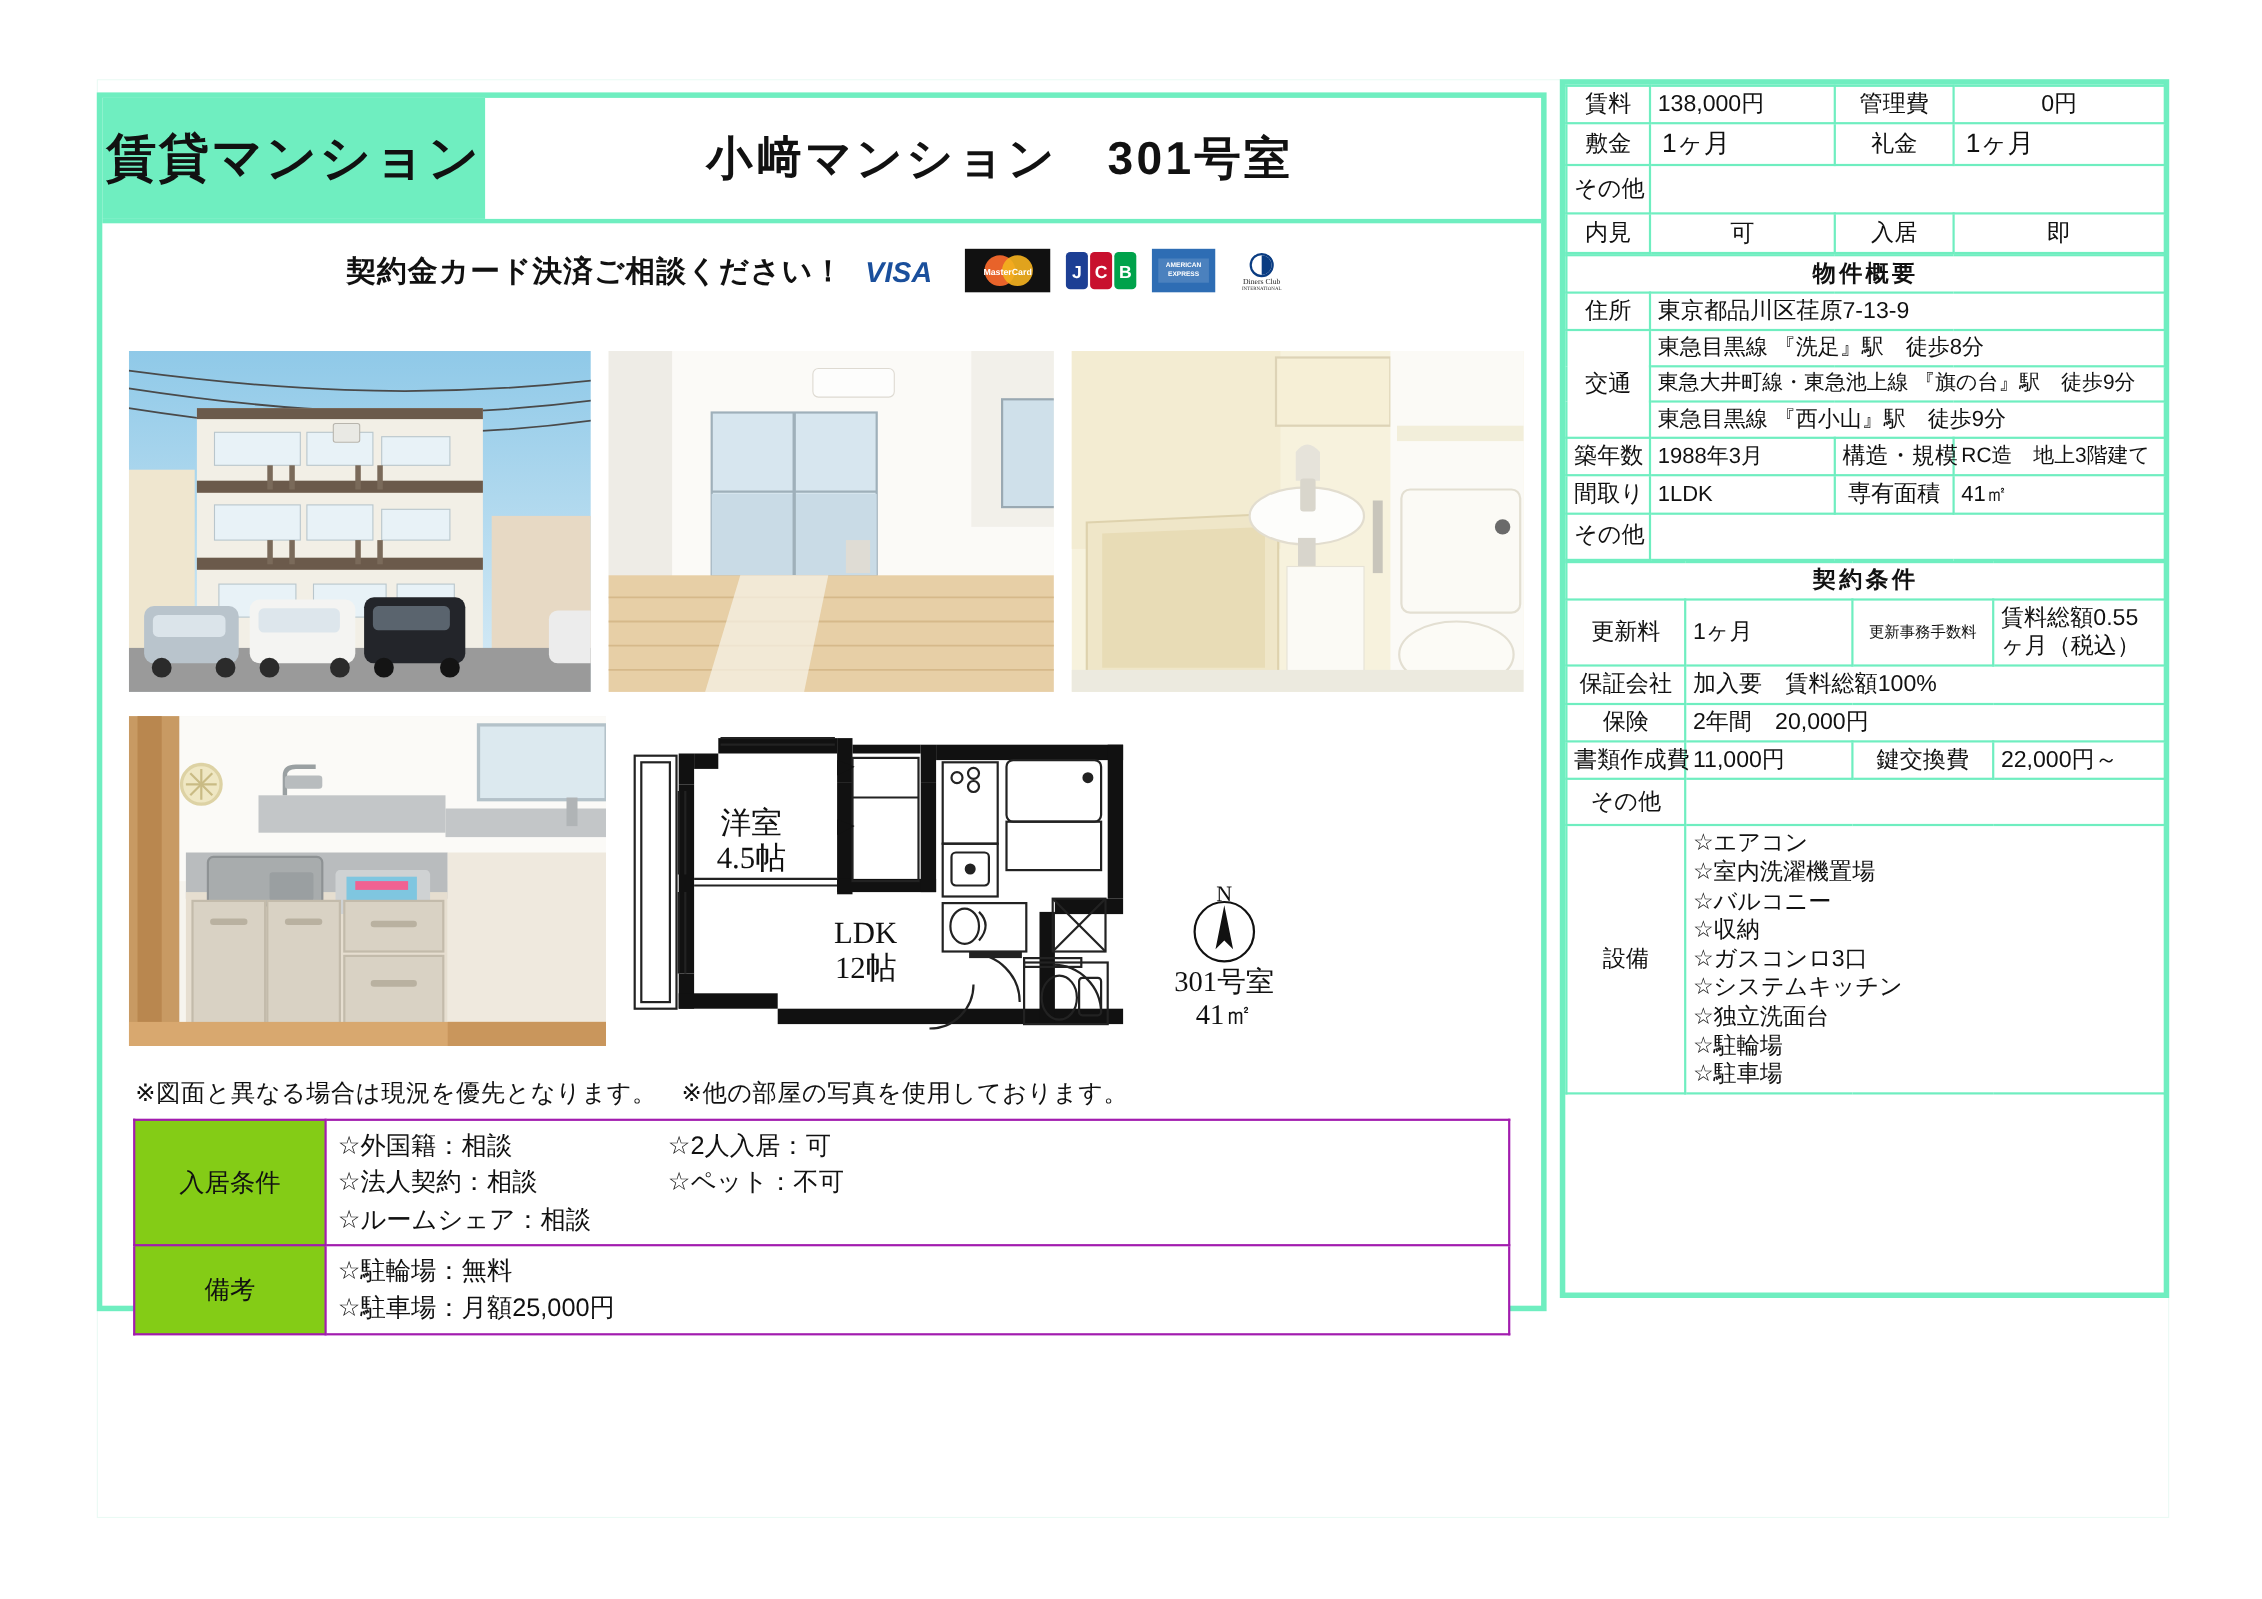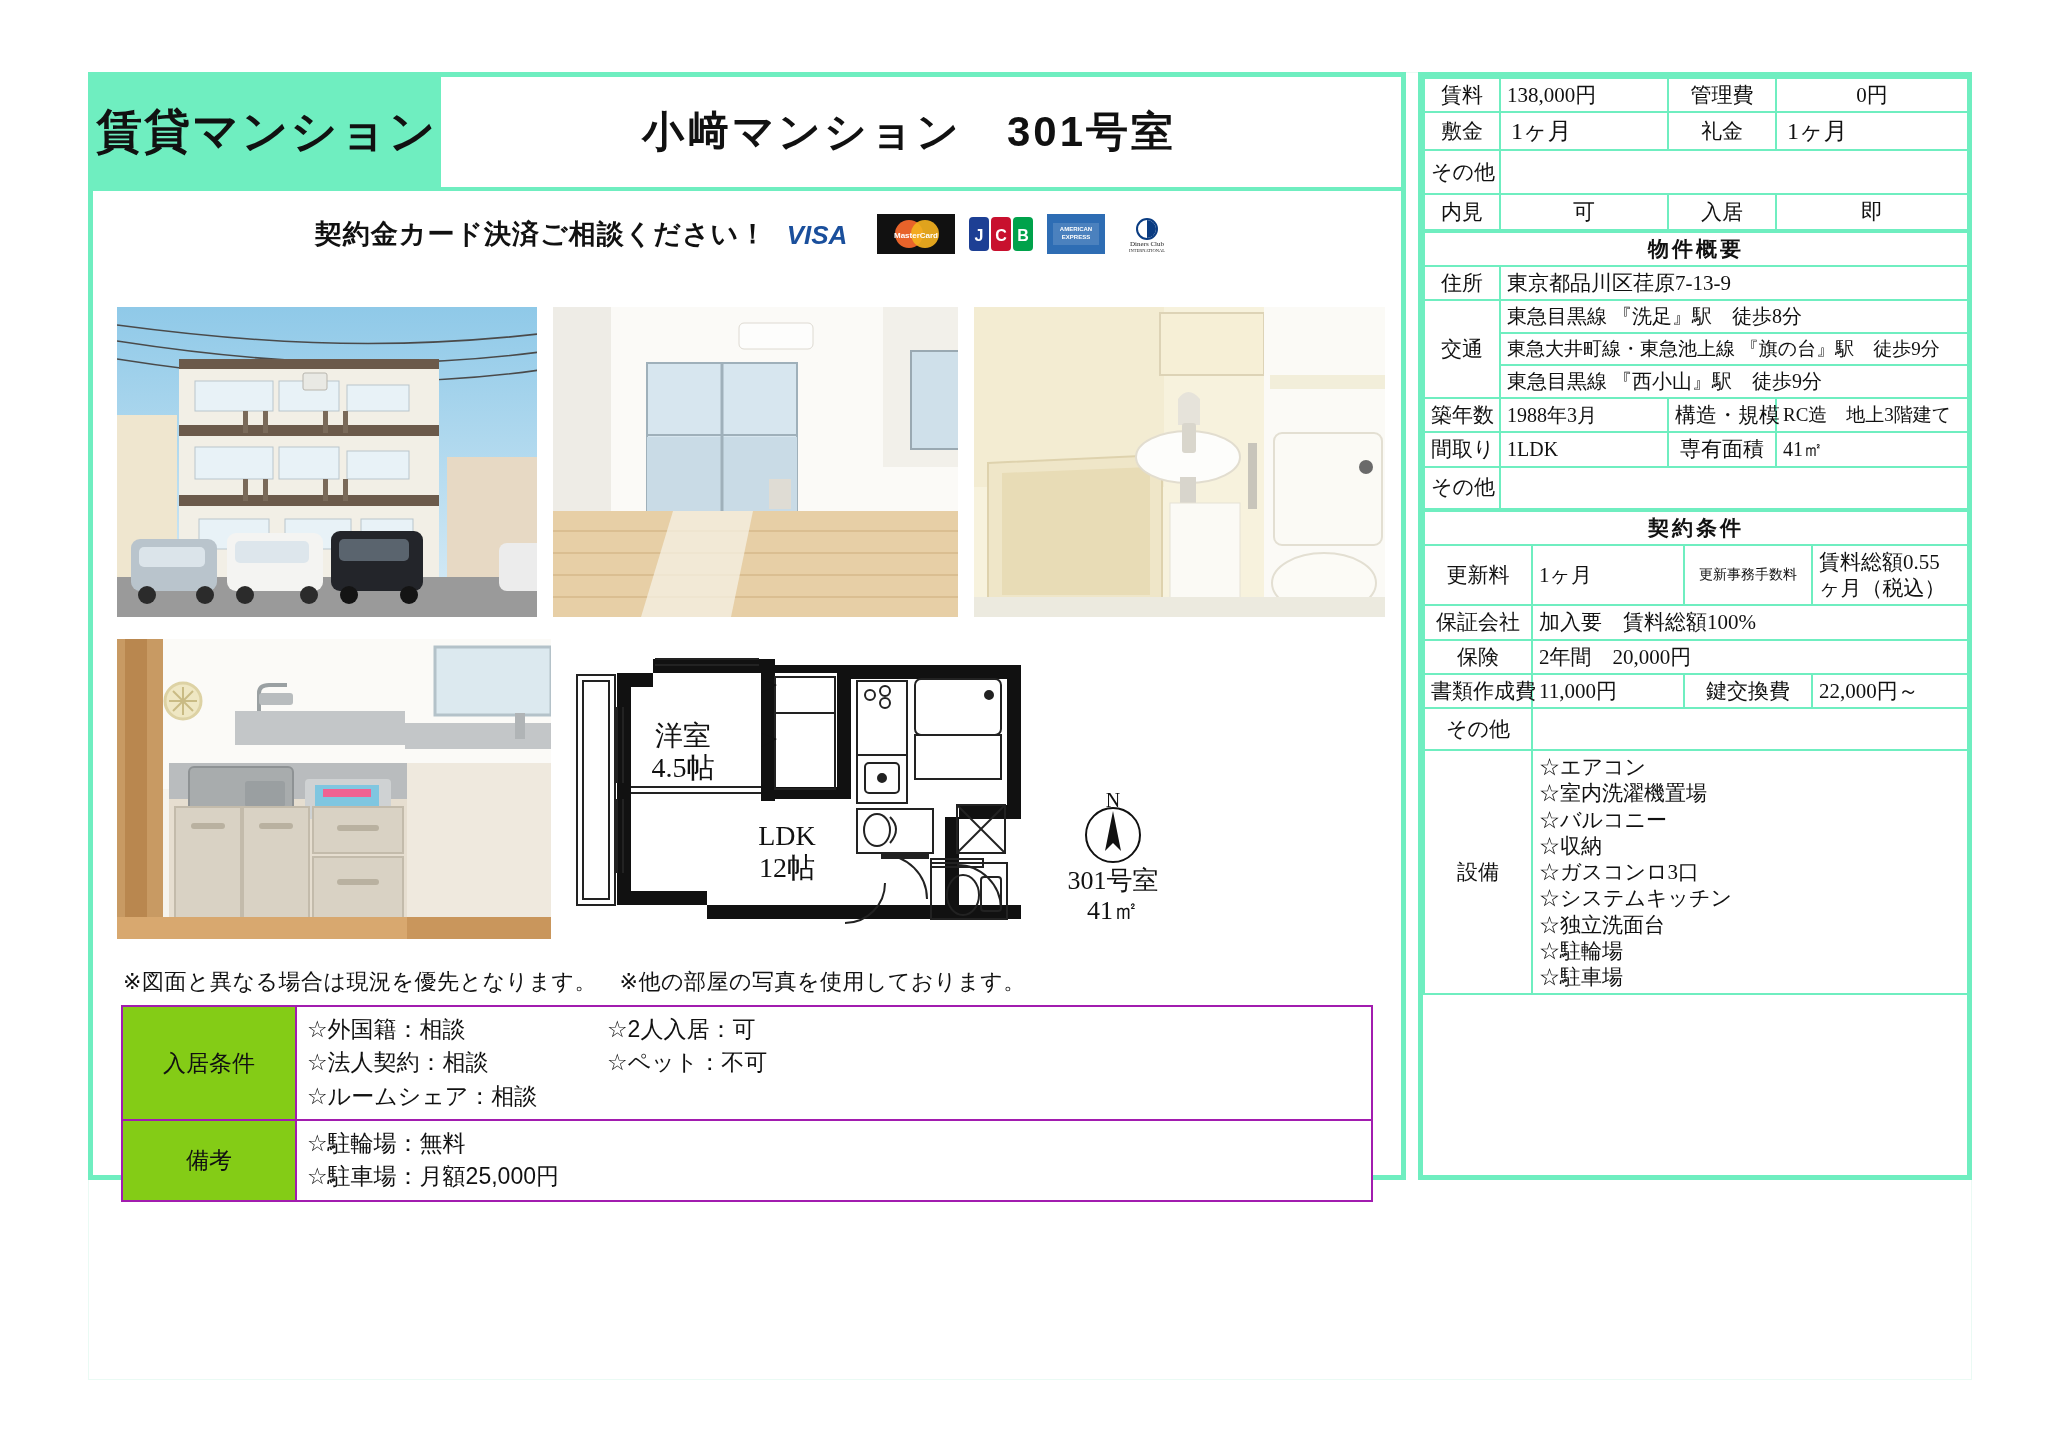--- a/index.html
+++ b/index.html
@@ -39,21 +39,21 @@
     left: 88px;
     top: 72px;
     width: 1884px;
     height: 1108px;
   }
 
   
   .left-col {
     position: absolute;
     left: 0;
-    top: 0;
+    top: 12px;
     width: 1318px;
     height: 1108px;
     border: 5px solid #6feec0;
     box-sizing: border-box;
     background: #fff;
   }
 
   .title-row {
     position: relative;
     height: 110px;
@@ -162,21 +162,20 @@
   
   .right-col {
     position: absolute;
     left: 1330px;
     top: 0;
     width: 554px;
     height: 1108px;
     border: 5px solid #6feec0;
     box-sizing: border-box;
     background: #fff;
-    font-family: Liberation Serif, serif;
   }
   .rtable {
     width: 100%;
     border-collapse: collapse;
     table-layout: fixed;
   }
   .rtable td {
     border: 2px solid #6feec0;
     font-size: 21px;
     padding: 3px 6px;

